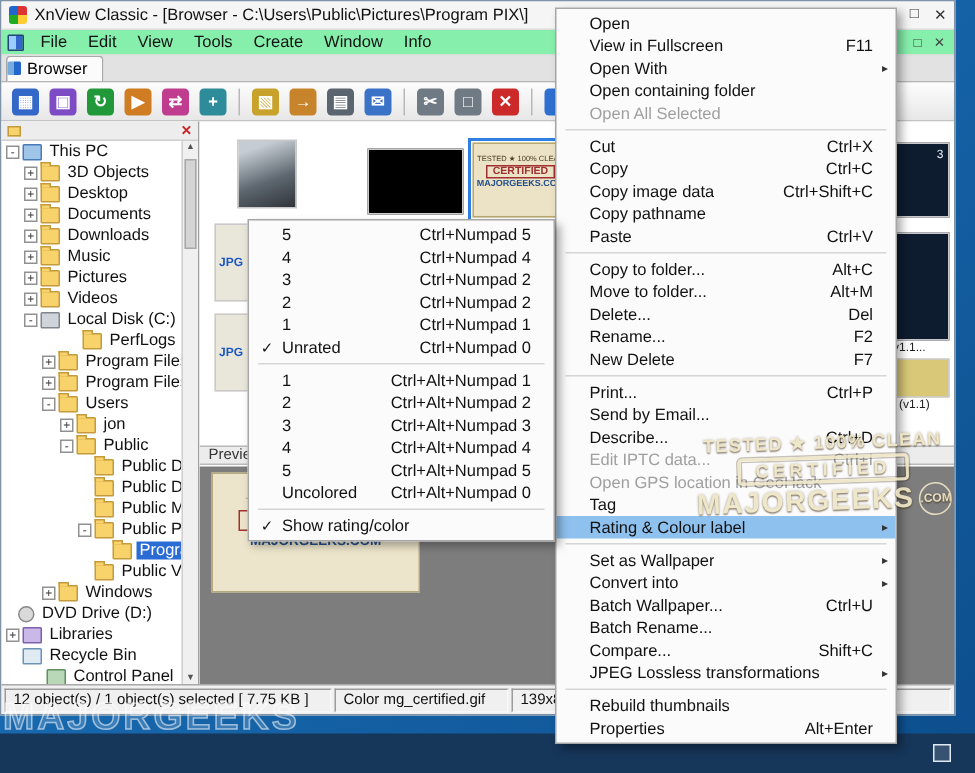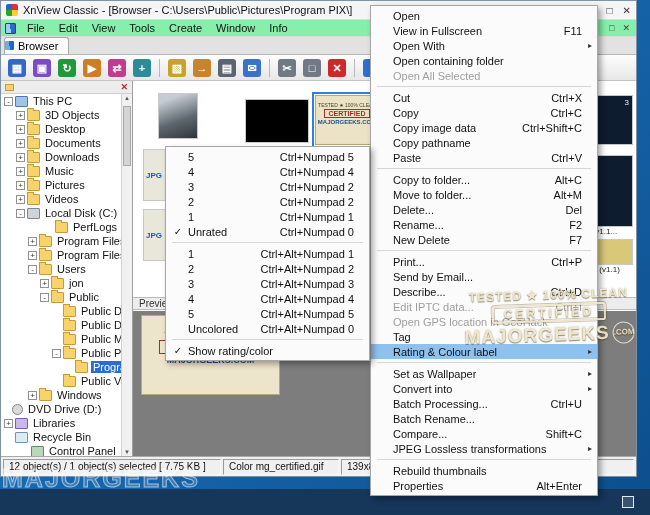--- a/index.html
+++ b/index.html
@@ -577,21 +577,21 @@
         <span class="arr">▸</span>
       </div>
       <div class="ctx-item">
         <span class="chk"></span>
         <span class="lbl">Convert into</span>
         <span class="sc"></span>
         <span class="arr">▸</span>
       </div>
       <div class="ctx-item">
         <span class="chk"></span>
-        <span class="lbl">Batch Processing...</span>
+        <span class="lbl">Batch Wallpaper...</span>
         <span class="sc">Ctrl+U</span>
         <span class="arr"></span>
       </div>
       <div class="ctx-item">
         <span class="chk"></span>
         <span class="lbl">Batch Rename...</span>
         <span class="sc"></span>
         <span class="arr"></span>
       </div>
       <div class="ctx-item">

